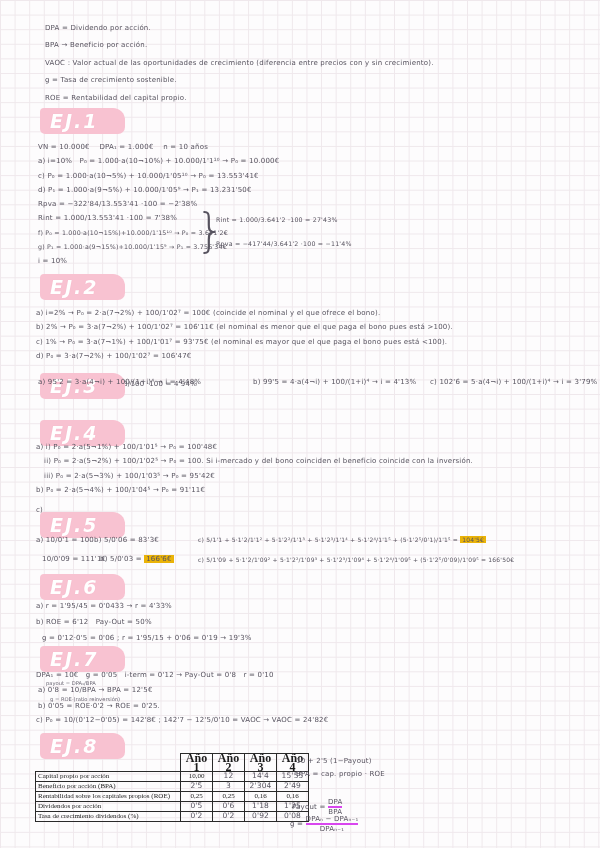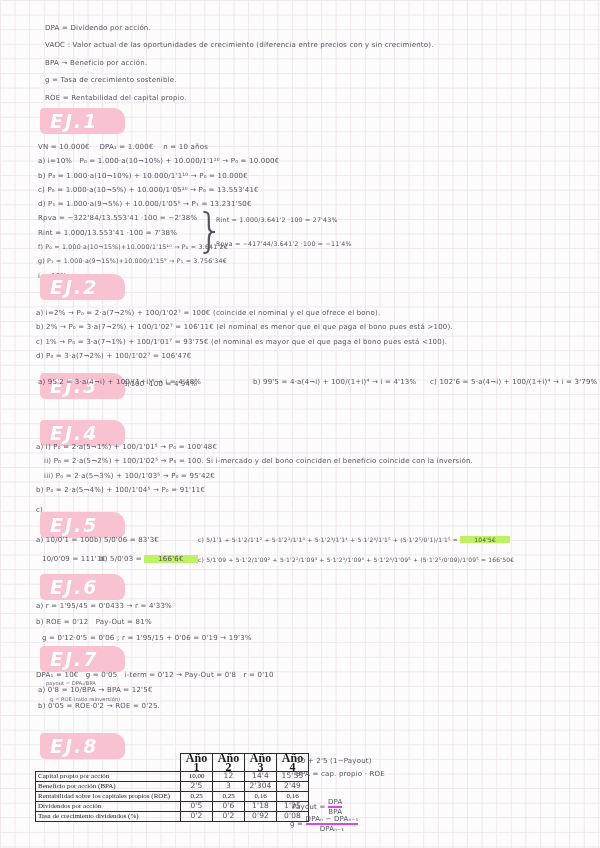--- a/index.html
+++ b/index.html
@@ -13,21 +13,21 @@
   .defs{position:absolute;left:45px;top:20px}
   .defs .hw{display:block;line-height:17.4px}
   .head{position:absolute;background:#f8c2d1;color:#ffffff;font-weight:700;font-style:italic;
         font-size:19px;line-height:24px;padding:1px 26px 1px 10px;min-width:42px;
         border-radius:4px 12px 7px 5px;letter-spacing:2px;text-shadow:0 0 1px #f3a9c0}
   .sec{position:absolute}
   .ln{line-height:14.3px;white-space:pre;color:#57535f;font-size:7px;letter-spacing:.2px}
   .sm{font-size:6.3px}
   .xs{font-size:6px}
   .note{font-size:5.2px;color:#6a6673;white-space:pre}
-  .hl-blue{background:#bef264;padding:0 14px}
+  .hl-blue{background:#eab308;padding:0 2px}
   .hl-green{background:#b7e7cb;padding:0 2px;border-radius:3px}
   .abs{position:absolute;white-space:pre}
   .brace{position:absolute;color:#57535f;font-size:44px;font-weight:300;line-height:44px;
          transform:scaleY(1.05)}
   table.ej8{position:absolute;left:35px;top:753px;border-collapse:collapse;
             font-family:"Liberation Serif",serif;color:#1c1c1c;table-layout:fixed}
   .ej8 td,.ej8 th{border:1px solid #2a2a2a;font-size:7px;line-height:8.5px;padding:0 2px;
                   vertical-align:middle;overflow:hidden}
   .ej8 th{font-weight:700;text-align:center;font-size:12px;height:10px}
   .ej8 th.blank{border:none;background:transparent}
@@ -39,31 +39,30 @@
   .frac{display:inline-block;text-align:center;vertical-align:middle;white-space:pre}
   .frac .den{display:block;border-top:2px solid #d946ef}
 </style>
 </head>
 <body>
 
 <div class="grid"></div>
 
 <div class="defs">
   <span class="hw">DPA = Dividendo por acción.</span>
+  <span class="hw">BPA → Beneficio por acción.</span>
   <span class="hw">VAOC : Valor actual de las oportunidades de crecimiento (diferencia entre precios con y sin crecimiento).</span>
-  <span class="hw">BPA → Beneficio por acción.</span>
   <span class="hw">g = Tasa de crecimiento sostenible.</span>
   <span class="hw">ROE = Rentabilidad del capital propio.</span>
 </div>
 
 <div class="head" style="left:40px;top:108px">EJ.1</div>
 <div class="sec" style="left:38px;top:140px">
   <div class="ln">VN = 10.000€    DPA₁ = 1.000€    n = 10 años</div>
   <div class="ln">a) i=10%   P₀ = 1.000·a(10¬10%) + 10.000/1'1¹⁰ → P₀ = 10.000€</div>
-  <div class="ln">b) P₀ = 1.000·a(10¬10%) + 10.000/1'1¹⁰ → P₀ = 10.000€</div>
   <div class="ln">c) P₀ = 1.000·a(10¬5%) + 10.000/1'05¹⁰ → P₀ = 13.553'41€</div>
   <div class="ln">d) P₁ = 1.000·a(9¬5%) + 10.000/1'05⁹ → P₁ = 13.231'50€</div>
   <div class="ln">Rpva = −322'84/13.553'41 ·100 = −2'38%</div>
   <div class="ln">Rint = 1.000/13.553'41 ·100 = 7'38%</div>
   <div class="ln sm">f) P₀ = 1.000·a(10¬15%)+10.000/1'15¹⁰ → P₀ = 3.641'2€</div>
   <div class="ln sm">g) P₁ = 1.000·a(9¬15%)+10.000/1'15⁹ → P₁ = 3.756'34€</div>
   <div class="ln">i = 10%</div>
 </div>
 <div class="brace" style="left:196px;top:208px">}</div>
 <span class="abs hw sm" style="left:216px;top:216px">Rint = 1.000/3.641'2 ·100 = 27'43%</span>
@@ -102,31 +101,32 @@
   <span class="abs hw" style="left:58px;top:0">b) 5/0'06 = 83'3€</span>
   <span class="abs hw xs" style="left:162px;top:1"><span>c) 5/1'1 + 5·1'2/1'1² + 5·1'2²/1'1³ + 5·1'2³/1'1⁴ + 5·1'2⁴/1'1⁵ + (5·1'2⁵/0'1)/1'1⁵ = </span><span class="hl-blue">104'5€</span></span>
   <span class="abs hw" style="left:6px;top:19px">10/0'09 = 111'1€</span>
   <span class="abs hw" style="left:64px;top:19px"><span>b) 5/0'03 = </span><span class="hl-blue">166'6€</span></span>
   <span class="abs hw xs" style="left:162px;top:20px">c) 5/1'09 + 5·1'2/1'09² + 5·1'2²/1'09³ + 5·1'2³/1'09⁴ + 5·1'2⁴/1'09⁵ + (5·1'2⁵/0'09)/1'09⁵ = 166'50€</span>
 </div>
 
 <div class="head" style="left:40px;top:574px">EJ.6</div>
 <div class="sec" style="left:36px;top:598px">
   <div class="ln" style="line-height:16px">a) r = 1'95/45 = 0'0433 → r = 4'33%</div>
-  <div class="ln" style="line-height:16px">b) ROE = 0'12   Pay-Out = 81%</div>
+  <div class="ln" style="line-height:16px">b) ROE = 6'12   Pay-Out = 50%</div>
   <div class="ln" style="line-height:16px;padding-left:6px">g = 0'12·0'5 = 0'06 ; r = 1'95/15 + 0'06 = 0'19 → 19'3%</div>
 </div>
 
 <div class="head" style="left:40px;top:646px">EJ.7</div>
 <div class="sec" style="left:36px;top:671px;width:560px;height:60px">
   <span class="abs hw" style="left:0;top:0">DPA₁ = 10€   g = 0'05   i-term = 0'12 → Pay-Out = 0'8   r = 0'10</span>
   <span class="abs note" style="left:10px;top:9px">payout = DPA₁/BPA</span>
   <span class="abs hw" style="left:2px;top:15px">a) 0'8 = 10/BPA → BPA = 12'5€</span>
   <span class="abs note" style="left:14px;top:25px">g = ROE·(ratio reinversión)</span>
   <span class="abs hw" style="left:2px;top:31px">b) 0'05 = ROE·0'2 → ROE = 0'25.</span>
+  <span class="abs hw" style="left:0;top:45px">c) P₀ = 10/(0'12−0'05) = 142'8€ ; 142'7 − 12'5/0'10 = VAOC → VAOC = 24'82€</span>
 </div>
 
 <div class="head" style="left:40px;top:733px">EJ.8</div>
 
 <table class="ej8">
   <tbody>
       <tr>
     <th class="blank"></th>
     <th>Año 1</th>
     <th>Año 2</th>

